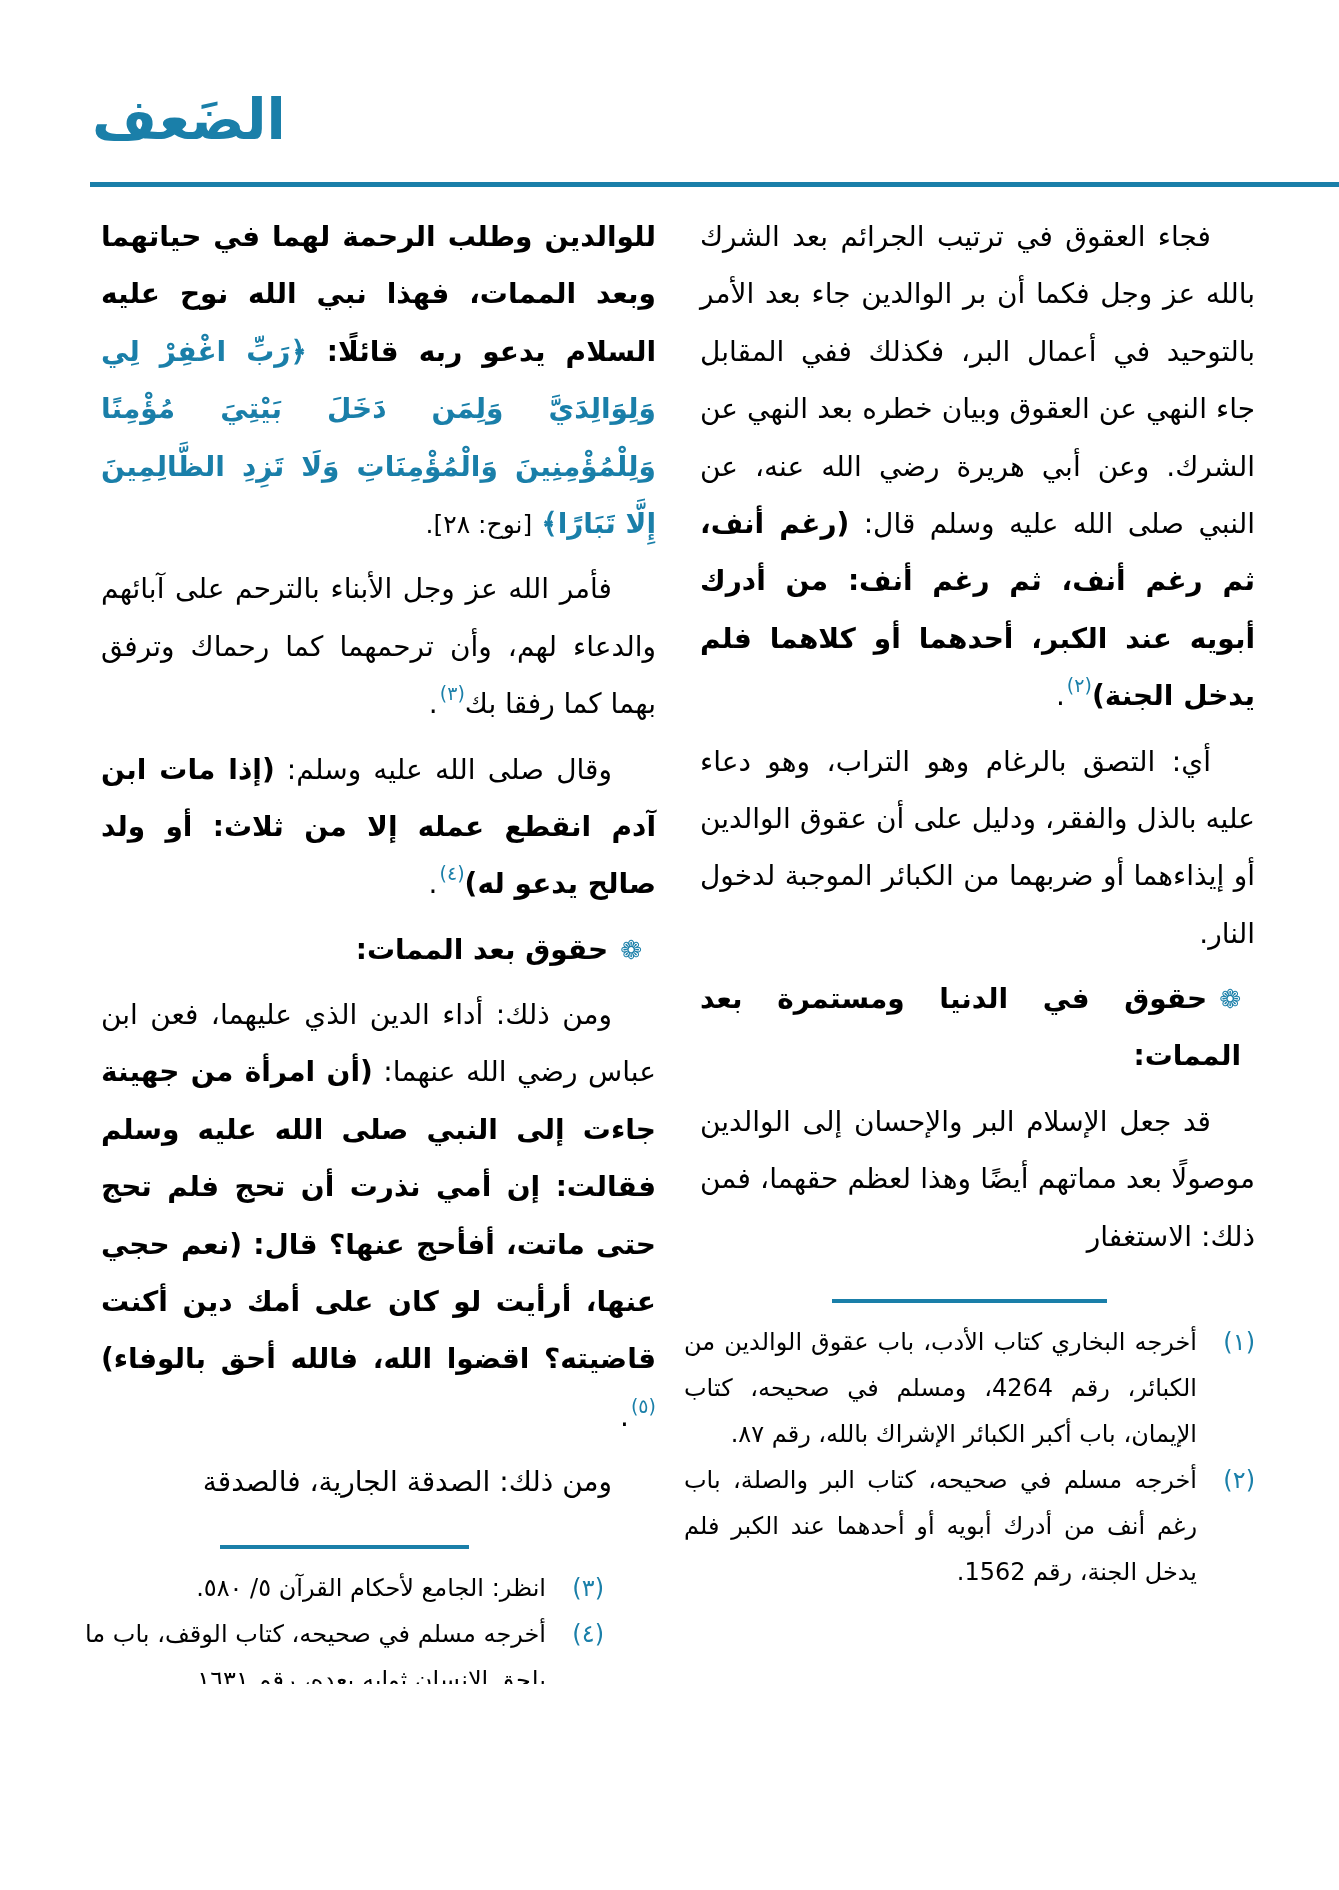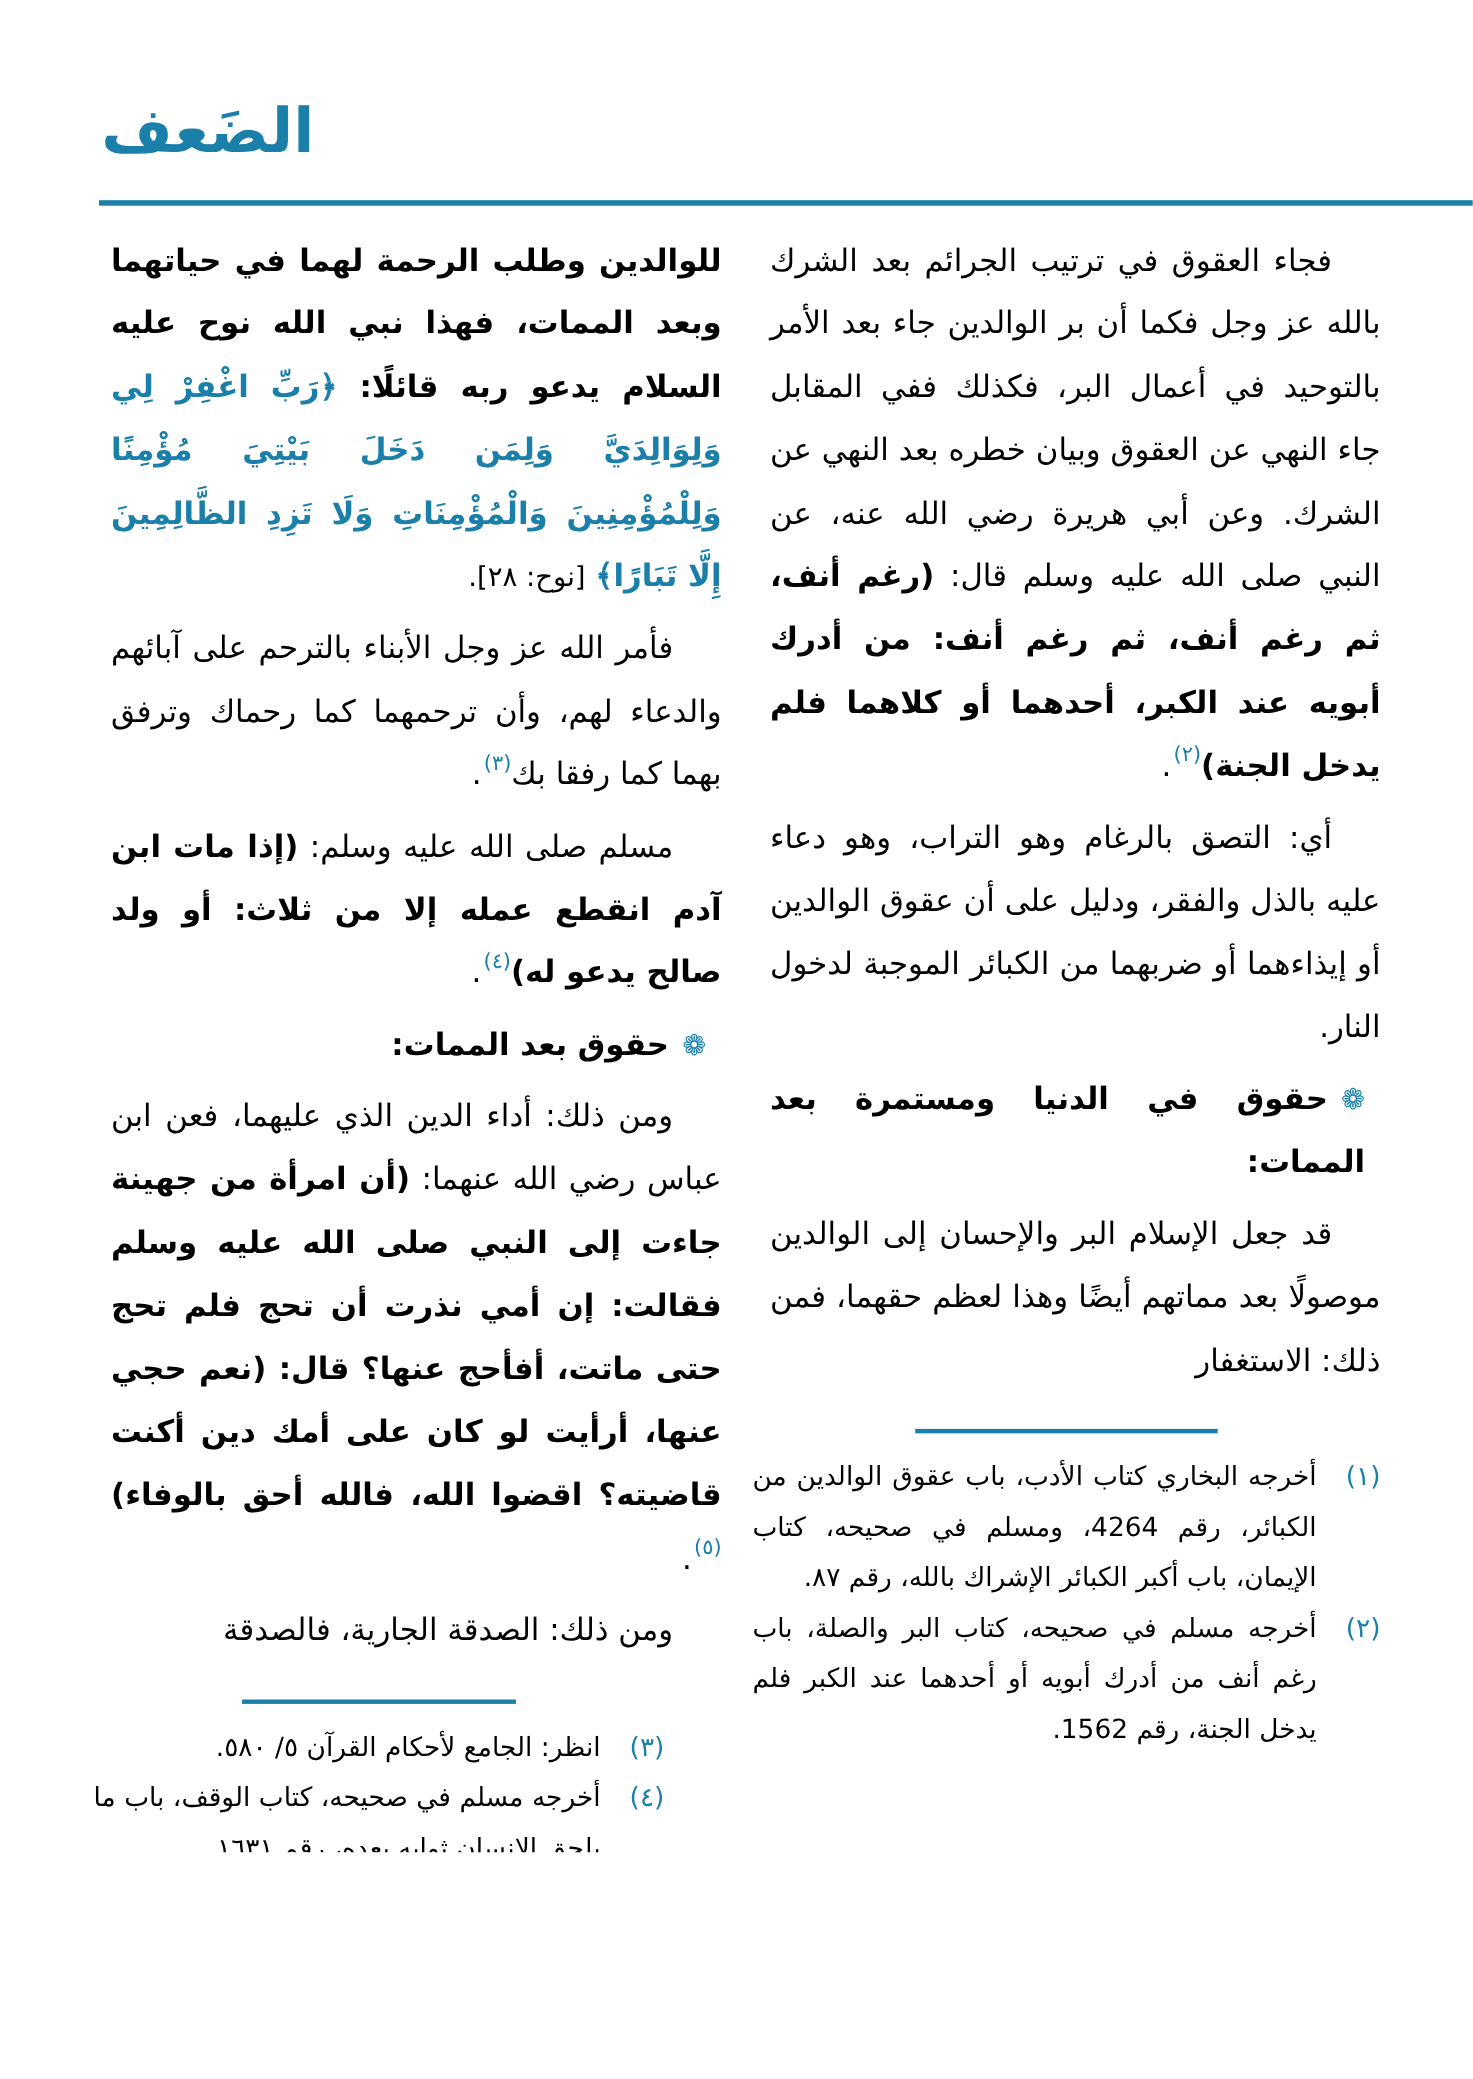--- a/index.html
+++ b/index.html
@@ -142,21 +142,21 @@
         </div>
       </div>
     </div>
 
     <div class="col">
       <p><span class="b">للوالدين وطلب الرحمة لهما في حياتهما وبعد الممات، فهذا نبي الله نوح عليه السلام يدعو ربه قائلًا: </span><span class="quran">﴿رَبِّ اغْفِرْ لِي وَلِوَالِدَيَّ وَلِمَن دَخَلَ بَيْتِيَ مُؤْمِنًا وَلِلْمُؤْمِنِينَ وَالْمُؤْمِنَاتِ وَلَا تَزِدِ الظَّالِمِينَ إِلَّا تَبَارًا﴾</span> <span class="cite">[نوح: ٢٨].</span></p>
 
 
       <p class="indent"><span>فأمر الله عز وجل الأبناء بالترحم على آبائهم والدعاء لهم، وأن ترحمهما كما رحماك وترفق بهما كما رفقا بك</span><span class="ref">(٣)</span><span>.</span></p>
 
-      <p class="indent"><span>مسلم صلى الله عليه وسلم: </span><span class="b">(إذا مات ابن آدم انقطع عمله إلا من ثلاث: أو ولد صالح يدعو له)</span><span class="ref">(٤)</span><span>.</span></p>
+      <p class="indent"><span>وقال صلى الله عليه وسلم: </span><span class="b">(إذا مات ابن آدم انقطع عمله إلا من ثلاث: أو ولد صالح يدعو له)</span><span class="ref">(٤)</span><span>.</span></p>
 
       <p class="section-head"><span class="flower">❁</span><span>حقوق بعد الممات:</span></p>
 
       <p class="indent"><span>ومن ذلك: أداء الدين الذي عليهما، فعن ابن عباس رضي الله عنهما: </span><span class="b">(أن امرأة من جهينة جاءت إلى النبي صلى الله عليه وسلم فقالت: إن أمي نذرت أن تحج فلم تحج حتى ماتت، أفأحج عنها؟ قال: (نعم حجي عنها، أرأيت لو كان على أمك دين أكنت قاضيته؟ اقضوا الله، فالله أحق بالوفاء)</span><span class="ref">(٥)</span><span>.</span></p>
 
       <p class="indent">ومن ذلك: الصدقة الجارية، فالصدقة</p>
 
       <div class="footnotes shifted">
         <div class="fn-rule"></div>
         <div class="fn-row">

